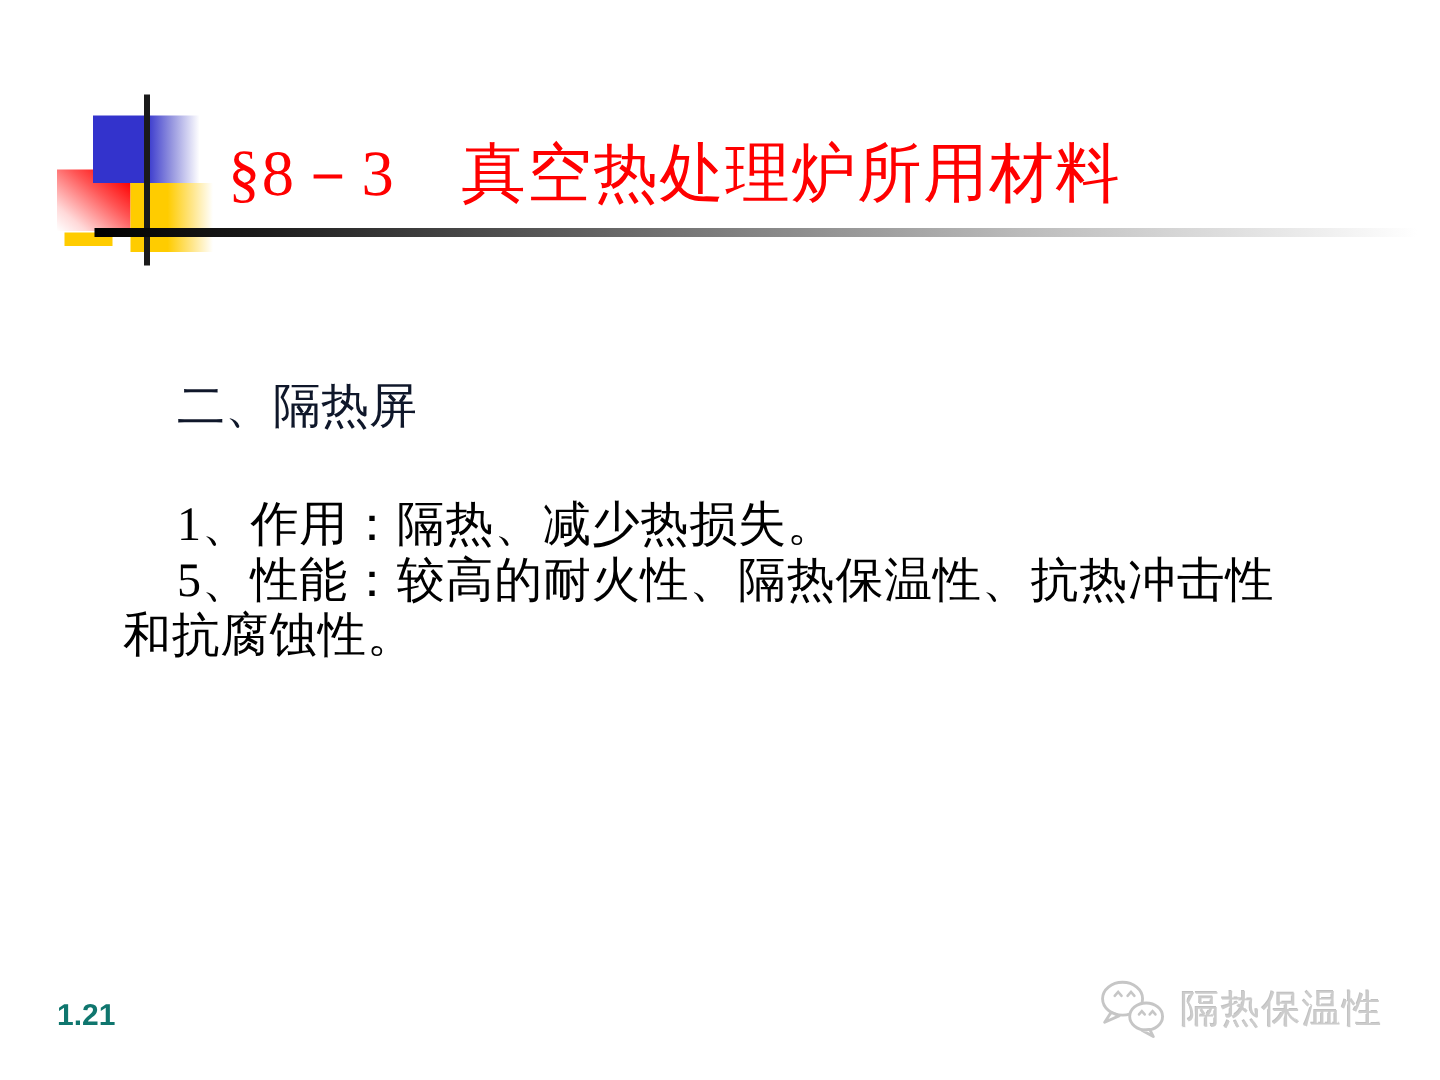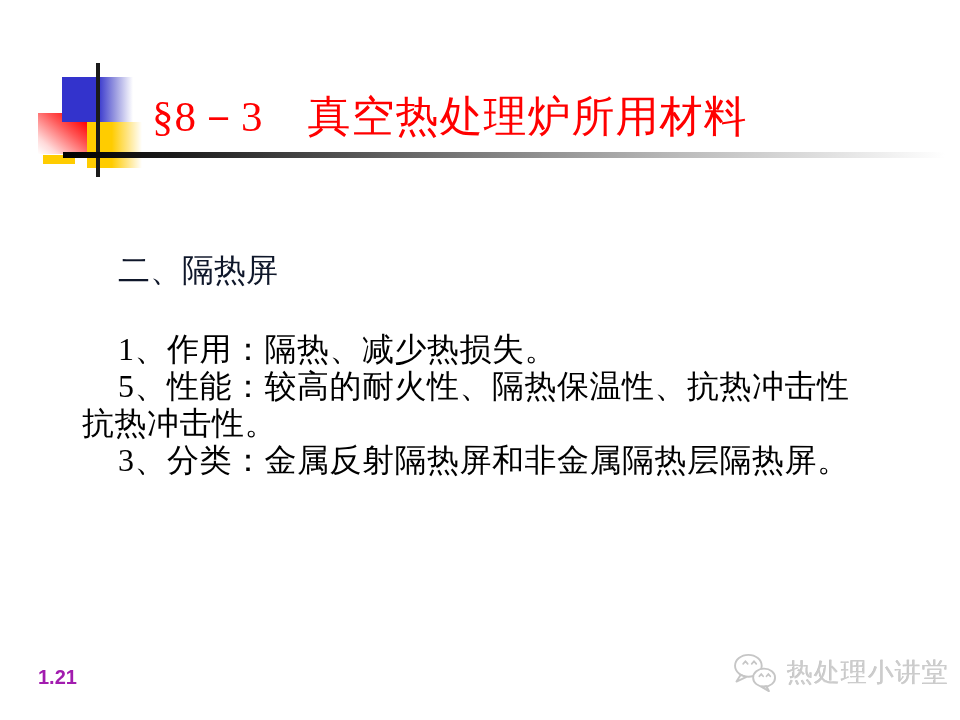--- a/index.html
+++ b/index.html
@@ -63,21 +63,21 @@
     font-size: 32px; line-height: 37px;
     color: #000000; letter-spacing: 0.5px;
   }
   .body-line { white-space: nowrap; }
   .body-line.indented { padding-left: 36px; }
 
   
   .page-number {
     position: absolute; left: 38px; top: 666px;
     font-family: "Liberation Sans", "DejaVu Sans", sans-serif;
-    font-weight: bold; font-size: 20px; color: #a21caf;
+    font-weight: bold; font-size: 20px; color: #0f766e;
   }
 
   
   .watermark {
     position: absolute; left: 732px; top: 652px;
     display: flex; align-items: center; gap: 7px;
     z-index: 5;
   }
   .watermark-label {
     font-size: 26px; letter-spacing: 1px;
@@ -99,37 +99,36 @@
   <div class="decor v-line"></div>
   <div class="decor h-line"></div>
 
   <div class="title">§8－3　真空热处理炉所用材料</div>
 
   <div class="body-heading">二、隔热屏</div>
 
   <div class="body-block">
     <div class="body-line indented">1、作用：隔热、减少热损失。</div>
     <div class="body-line indented">5、性能：较高的耐火性、隔热保温性、抗热冲击性</div>
-    <div class="body-line">抗热冲击性。</div>
-    <div class="body-line indented">3、分类：金属反射隔热屏和非金属隔热层隔热屏。</div>
+    <div class="body-line">和抗腐蚀性。</div>
   </div>
 
   <div class="page-number">1.21</div>
 
   <div class="watermark">
     <svg class="wechat-icon" width="48" height="40" viewBox="0 0 50 42">
       <g stroke="#c6c6c6" stroke-width="2" fill="#ffffff">
         <ellipse cx="17" cy="14.5" rx="14" ry="11.5"></ellipse>
         <path d="M9 24 L4.5 31 L14.5 26.5 Z" stroke-linejoin="round"></path>
         <ellipse cx="33.5" cy="27" rx="11.5" ry="9.5"></ellipse>
         <path d="M36 36 L38.5 41 L30.5 36.5 Z" stroke-linejoin="round"></path>
       </g>
       <g stroke="#c6c6c6" stroke-width="1.8" fill="none" stroke-linecap="round">
         <path d="M11.5 12.5 l2.4 -2.8 2.4 2.8"></path>
         <path d="M20.5 12.5 l2.4 -2.8 2.4 2.8"></path>
         <path d="M28.5 25.5 l2 -2.3 2 2.3"></path>
         <path d="M36 25.5 l2 -2.3 2 2.3"></path>
       </g>
     </svg>
-    <span class="watermark-label">热处理小讲堂</span>
+    <span class="watermark-label">隔热保温性</span>
   </div>
 
 </div>
 
 </body></html>

